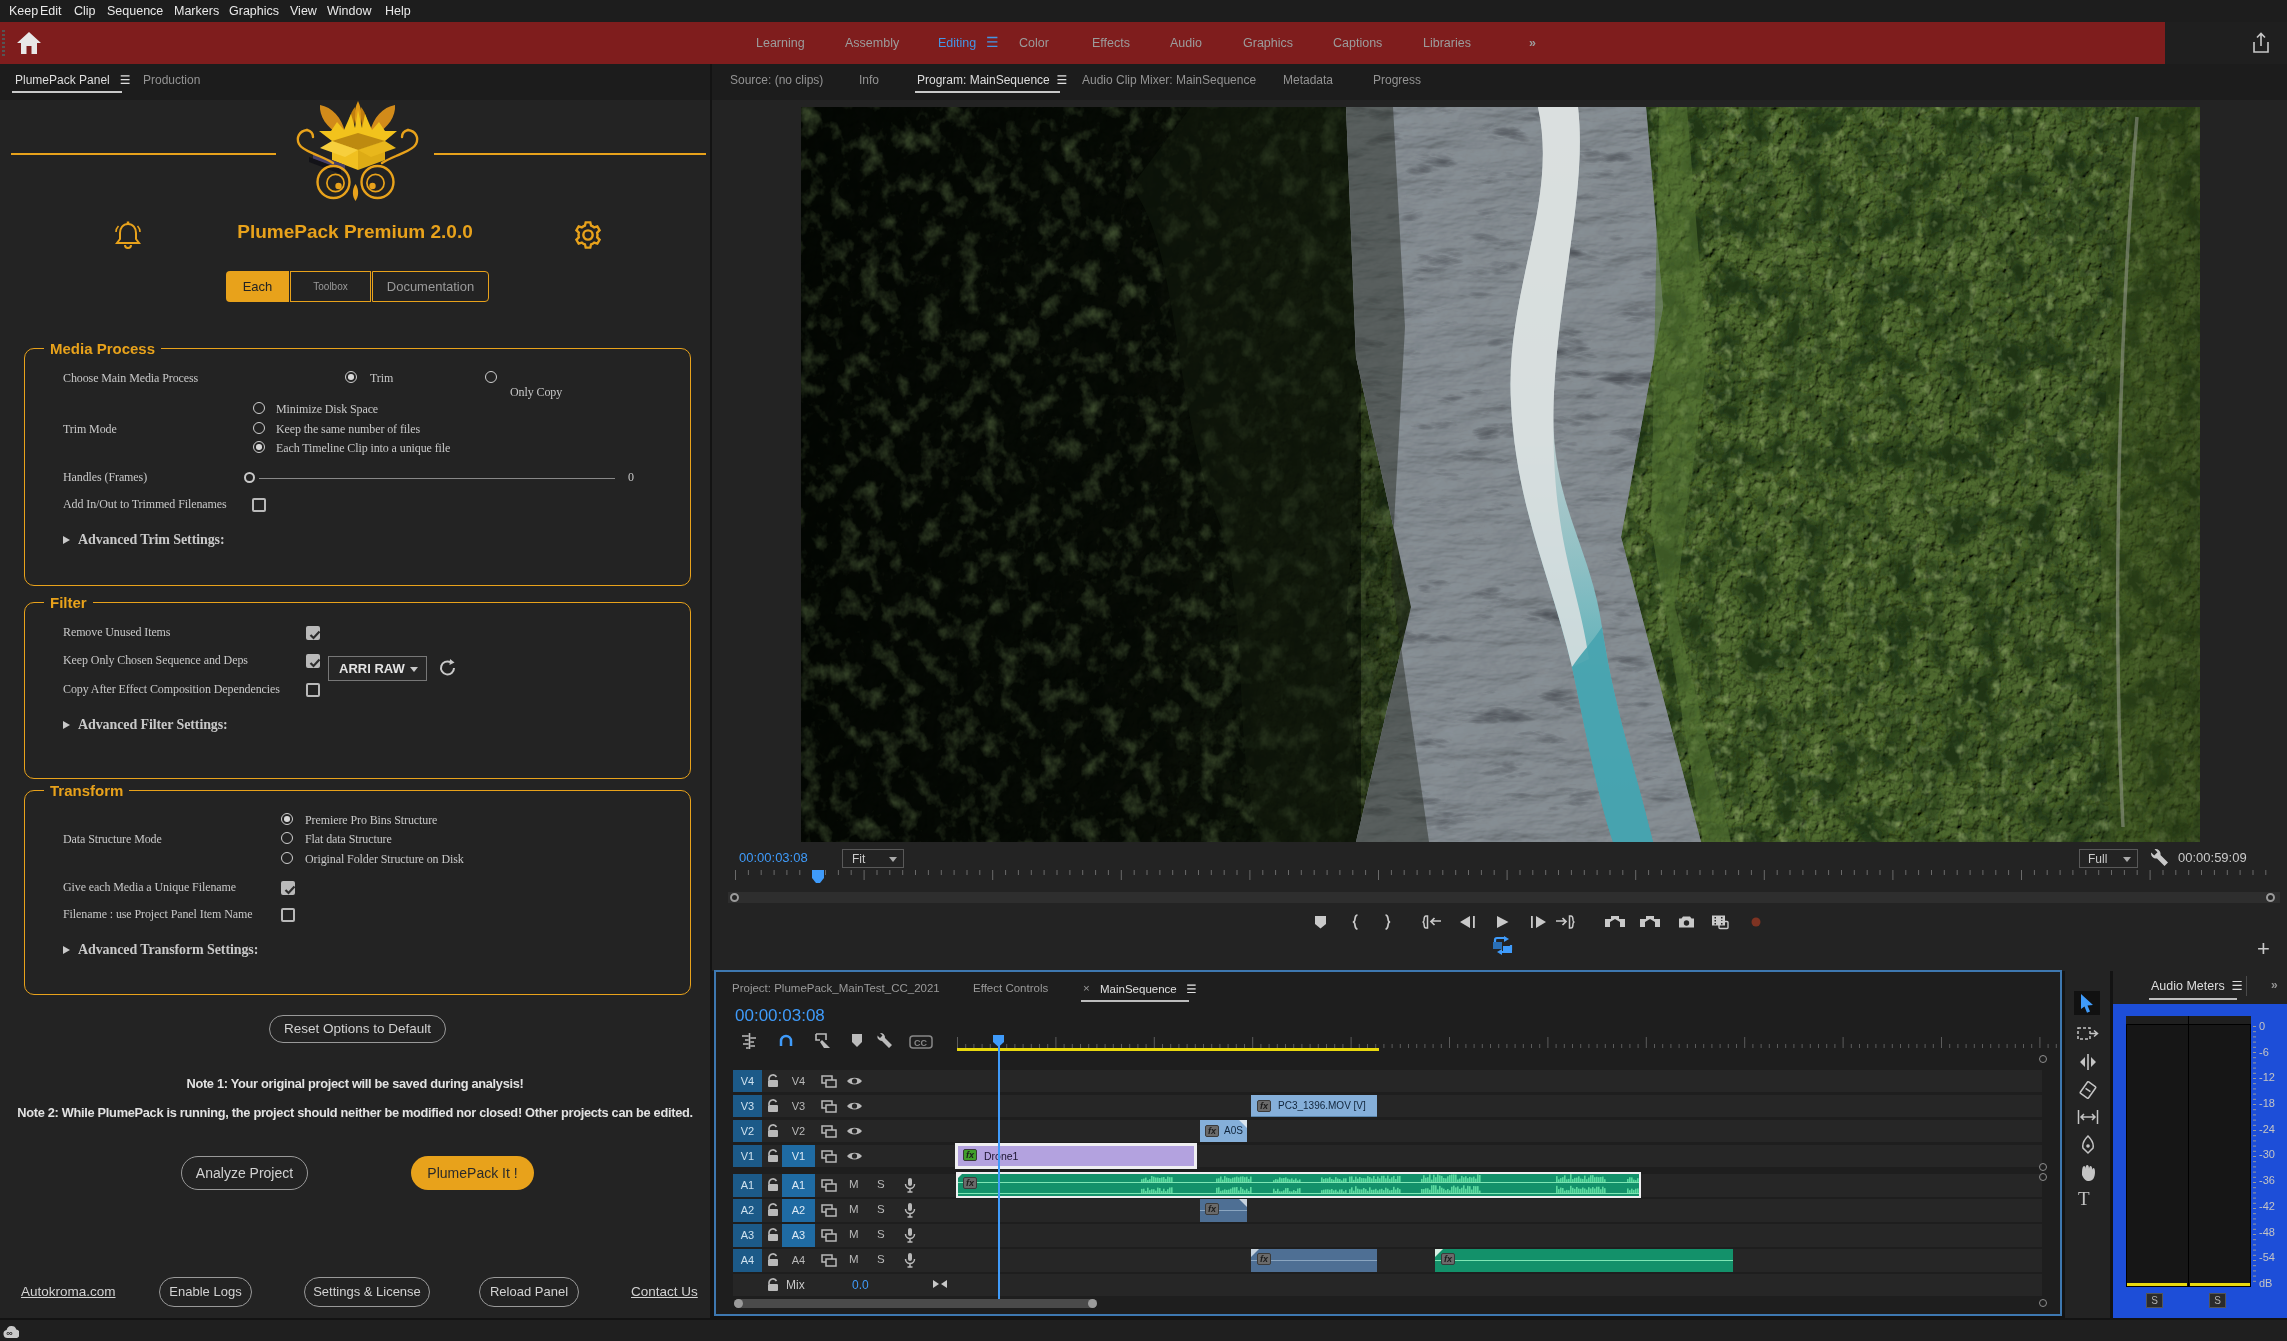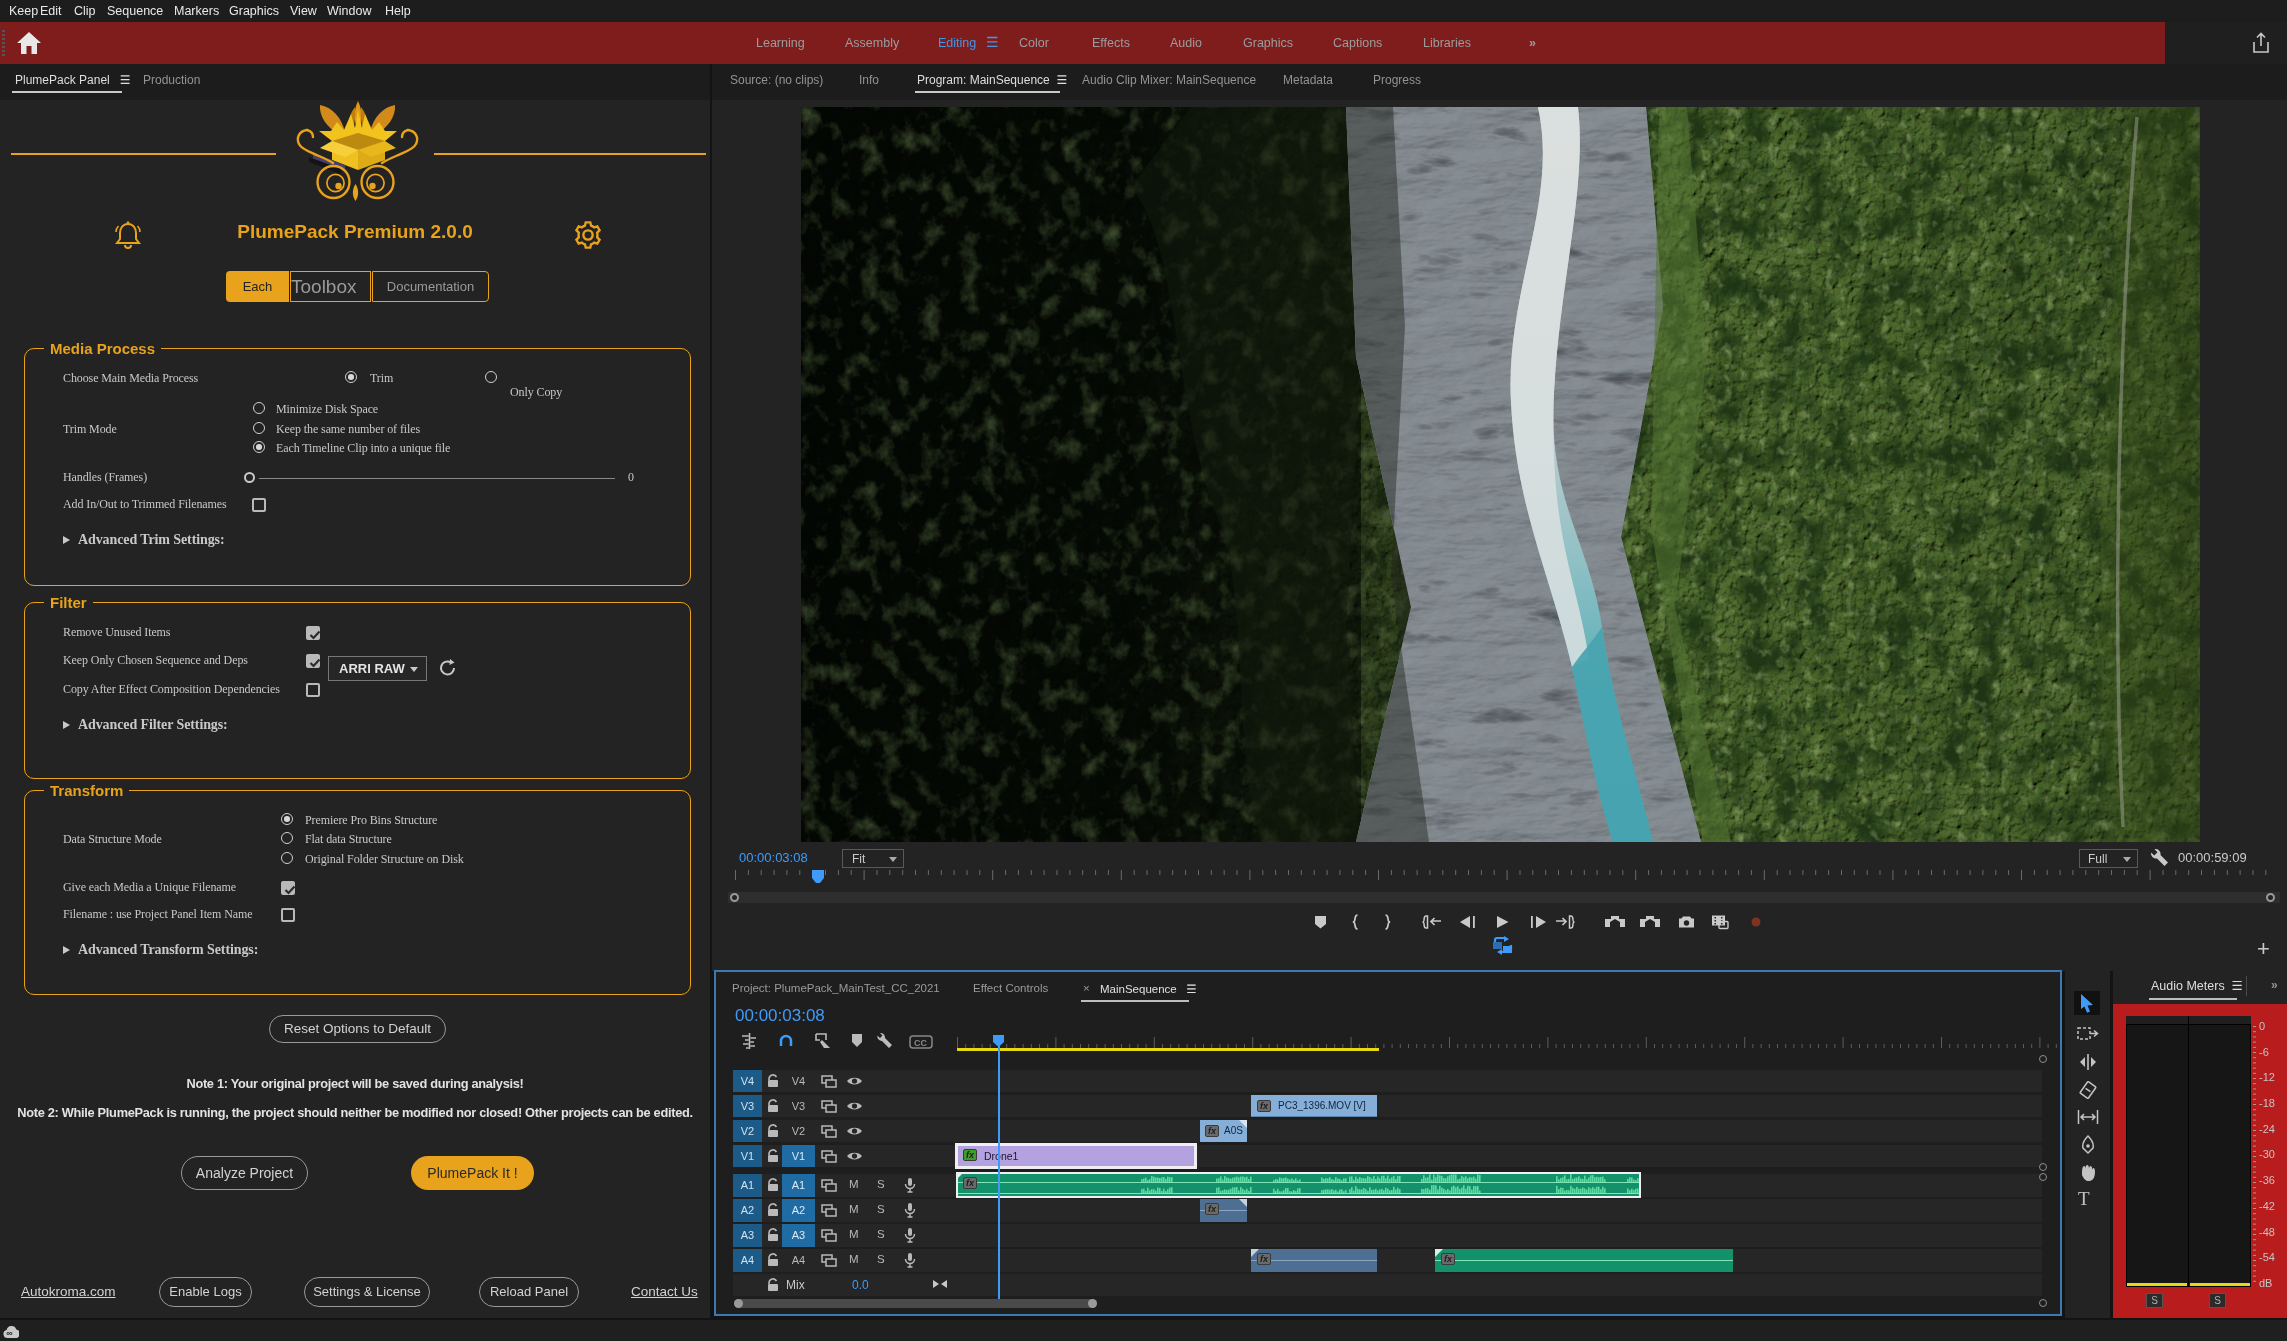--- a/index.html
+++ b/index.html
@@ -130,21 +130,21 @@
  </svg>
 
  <div class="abs" style="left:0;top:157px;width:710px;text-align:center;color:#E8A21B;font-size:19px;font-weight:bold">PlumePack Premium 2.0.0</div>
 
  <svg class="abs" style="left:572px;top:155px" width="32" height="32" viewBox="0 0 24 24" fill="none" stroke="#E8A21B" stroke-width="1.8">
   <path d="M12 8.5 A3.5 3.5 0 1 0 12 15.5 A3.5 3.5 0 1 0 12 8.5 Z"></path>
   <path d="M10.3 2.5 L13.7 2.5 L14.3 5 A7.2 7.2 0 0 1 16.6 6.3 L19 5.5 L20.7 8.4 L18.9 10.2 A7.2 7.2 0 0 1 18.9 13.8 L20.7 15.6 L19 18.5 L16.6 17.7 A7.2 7.2 0 0 1 14.3 19 L13.7 21.5 L10.3 21.5 L9.7 19 A7.2 7.2 0 0 1 7.4 17.7 L5 18.5 L3.3 15.6 L5.1 13.8 A7.2 7.2 0 0 1 5.1 10.2 L3.3 8.4 L5 5.5 L7.4 6.3 A7.2 7.2 0 0 1 9.7 5 Z"></path>
  </svg>
 
  <div class="abs" style="left:226px;top:207px;width:63px;height:31px;background:#E8A21B;border-radius:4px 0 0 4px;color:#232323;font-size:13px;text-align:center;line-height:31px">Each</div>
- <div class="abs" style="left:290px;top:207px;width:81px;height:31px;border:1px solid #E8A21B;color:#9a9a9a;font-size:19px;text-align:left;line-height:29px">Toolbox</div>
+ <div class="abs" style="left:290px;top:207px;width:81px;height:31px;border:1px solid #E8A21B;color:#9a9a9a;font-size:10px;text-align:center;line-height:29px">Toolbox</div>
  <div class="abs" style="left:372px;top:207px;width:117px;height:31px;border:1px solid #E8A21B;border-radius:0 4px 4px 0;color:#9a9a9a;font-size:13px;text-align:center;line-height:29px">Documentation</div>
 
  <div class="fset" style="left:24px;top:284px;width:667px;height:238px"></div>
  <div class="legend" style="left:44px;top:276px">Media Process</div>
  <div class="lbl" style="left:63px;top:307px">Choose Main Media Process</div>
  <span class="radio" style="left:345px;top:307px">
         <span class="dot"></span>
       </span>
  <div class="lbl" style="left:370px;top:307px">Trim</div>
  <span class="radio" style="left:485px;top:307px"></span>
@@ -1158,21 +1158,21 @@
  <svg class="abs" style="left:14px;top:165px" width="18" height="20" viewBox="0 0 18 20">
   <path d="M9 1 C13 5 15 9 14 13 L9 18 L4 13 C3 9 5 5 9 1 Z" fill="none" stroke="#c4c4c4" stroke-width="1.5"></path>
         <circle cx="9" cy="11" r="1.8" fill="#c4c4c4"></circle>
  </svg>
  <svg class="abs" style="left:13px;top:193px" width="20" height="20" viewBox="0 0 20 20" fill="#c4c4c4">
   <path d="M4 9 C4 5 5 3 6 3 C7 3 7.5 4 7.5 6 C7.5 4 8 2 9.2 2 C10.4 2 11 3.5 11 6 C11 4.5 11.6 3 12.6 3 C13.6 3 14.2 4.5 14.2 7 C14.2 6 14.8 5 15.6 5 C16.4 5 17 6.5 17 9 C17 14 15 18 11 18 C7.5 18 6 16 4 12 Z"></path>
  </svg>
  <div class="abs" style="left:13px;top:218px;font-size:19px;color:#c4c4c4;font-family:'Liberation Serif',serif">T</div>
 </div>
 
-<div class="abs" style="left:2113px;top:970px;width:174px;height:348px;background:#b91c1c">
+<div class="abs" style="left:2113px;top:970px;width:174px;height:348px;background:#1d4ed8">
  <div class="abs ptabbar" style="left:0;top:0;width:174px;height:34px;background:#232323">
   <span class="ptab act" style="left:38px;top:8px;font-size:12.5px">Audio Meters&nbsp;&nbsp;☰</span>
   <div class="underline" style="left:36px;top:28px;width:88px;background:#bdbdbd"></div>
   <div class="abs" style="left:133px;top:6px;width:1px;height:20px;background:#4a4a4a"></div>
   <span class="ptab" style="left:158px;top:8px;font-weight:bold">»</span>
  </div>
  <div class="abs" style="left:13px;top:46px;width:125px;height:271px;background:#161616;border:1px solid #000"></div>
  <div class="abs" style="left:13px;top:46px;width:125px;height:9px;background:#1f1f1f;border-bottom:1px solid #000"></div>
  <div class="abs" style="left:75px;top:46px;width:1px;height:271px;background:#000"></div>
  <div class="abs" style="left:14px;top:313px;width:60px;height:2.5px;background:#e8d80e"></div>

